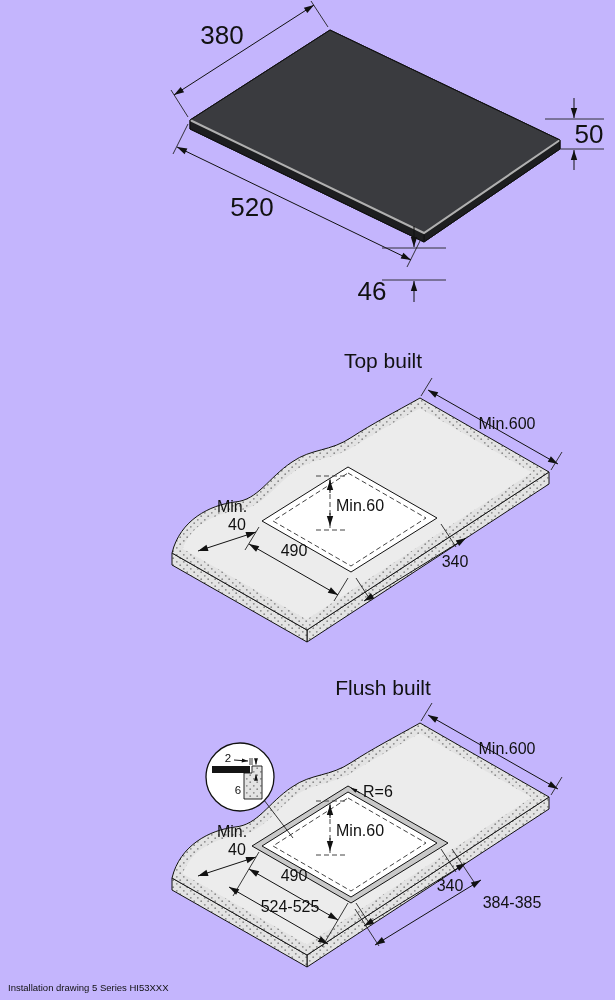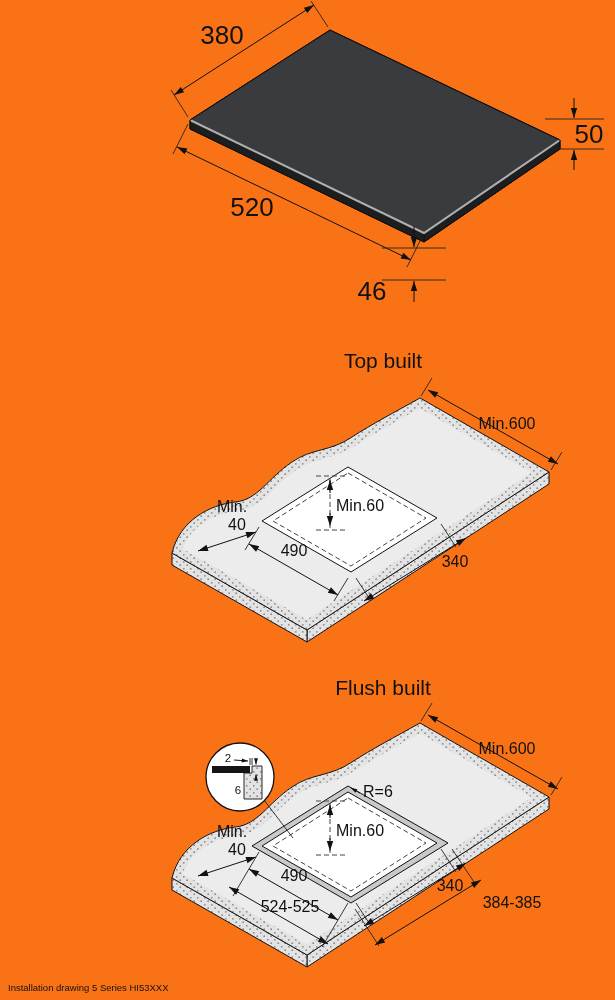--- a/index.html
+++ b/index.html
@@ -1,16 +1,16 @@
 <!DOCTYPE html>
 <html><head>
 <meta charset="utf-8">
 <style>
   html,body{margin:0;padding:0;background:#fff;}
-  .canvas{position:relative;width:615px;height:1000px;background:#f97316;overflow:hidden;}
+  .canvas{position:relative;width:615px;height:1000px;background:#c4b5fd;overflow:hidden;}
   svg text{font-family:"Liberation Sans","DejaVu Sans",sans-serif;fill:#111;}
   text.d1{font-size:26px;}
   text.ttl{font-size:21px;}
   text.dm{font-size:16px;}
   text.sm{font-size:11.5px;}
   text.ft{font-size:9.5px;}
   .dimline{stroke:#111;stroke-width:1;fill:none;}
   .extline{stroke:#222;stroke-width:0.9;fill:none;}
   .hidden-line{stroke:#444;stroke-width:1;fill:none;stroke-dasharray:5,3;}
   .outline{stroke:#111;stroke-width:1;fill:none;}

